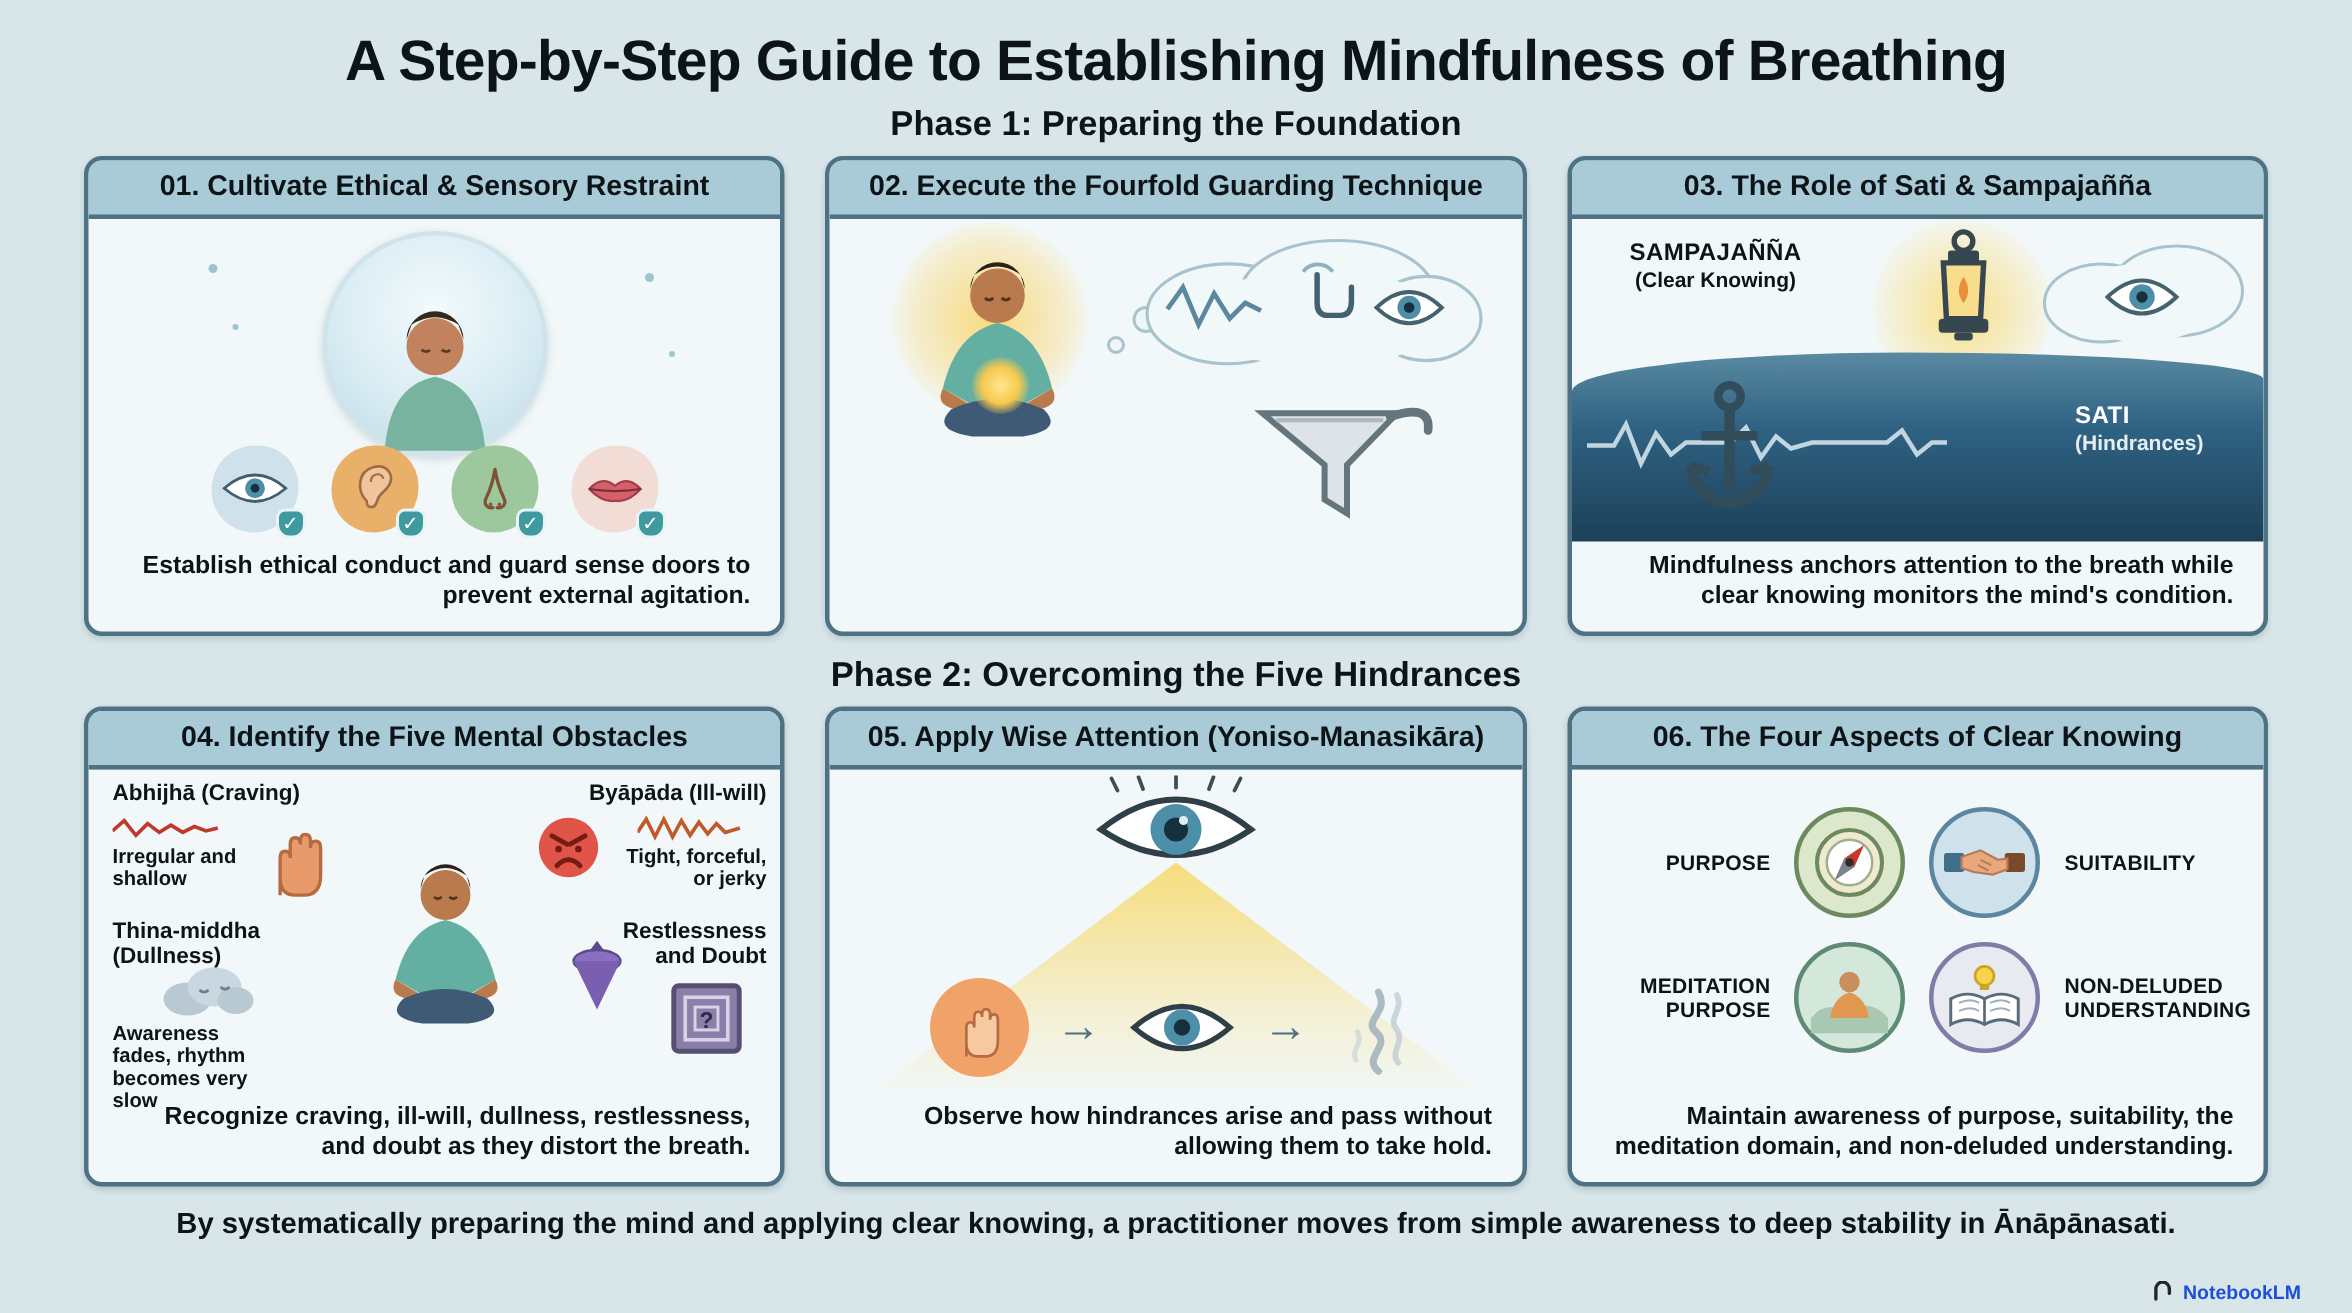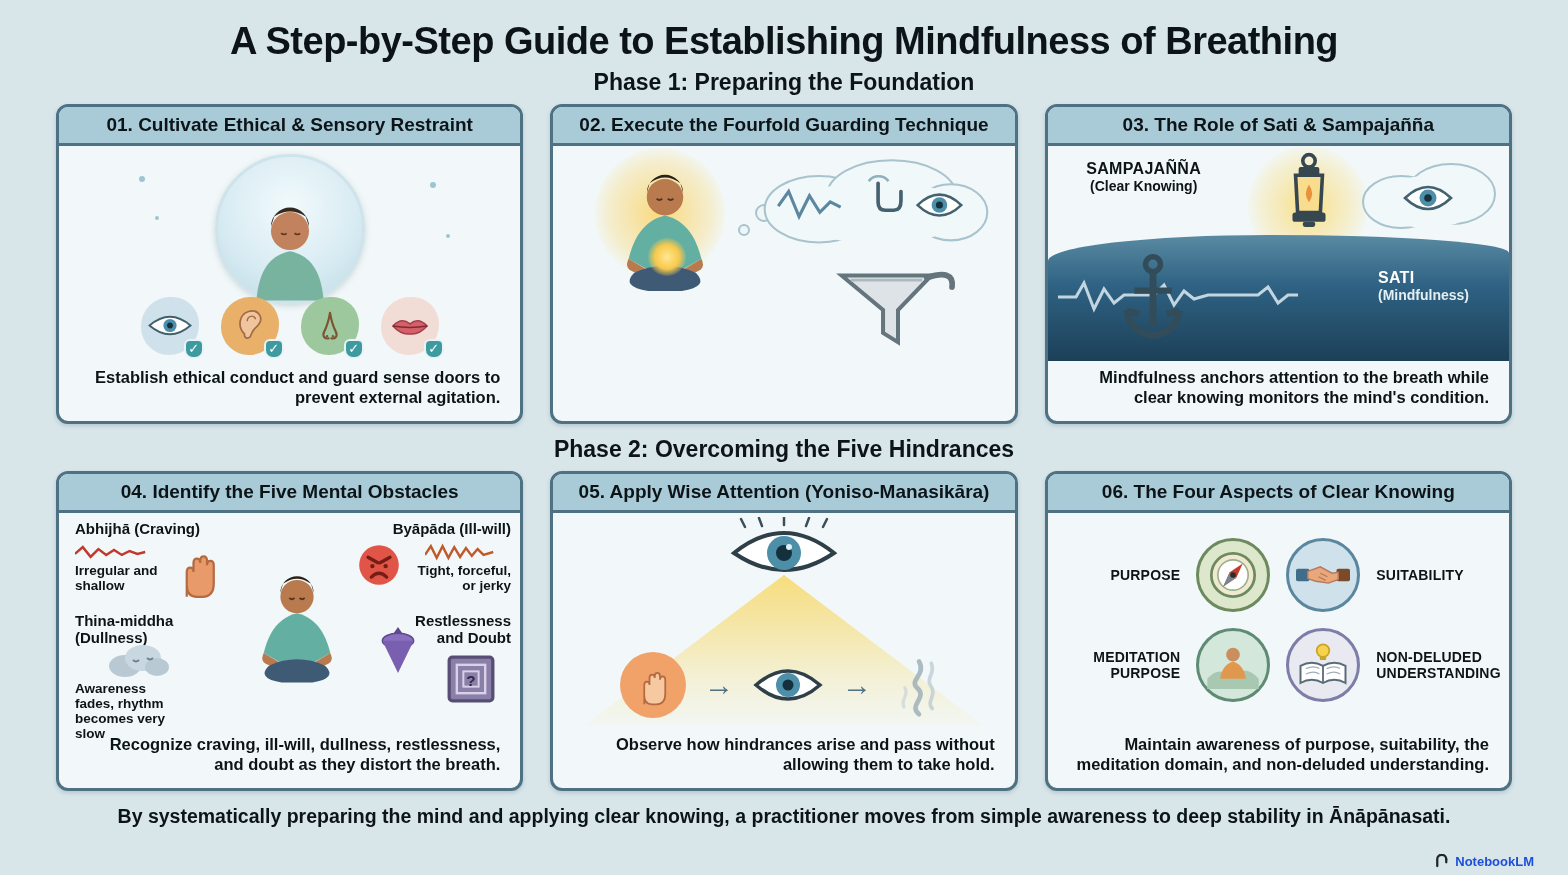--- a/index.html
+++ b/index.html
@@ -285,21 +285,21 @@
           </svg>
           <svg class="c3-anchor" viewBox="0 0 60 80">
             <circle cx="30" cy="9" r="6" fill="none" stroke="#324c59" stroke-width="4.5"></circle>
             <path d="M30 15 V60" stroke="#324c59" stroke-width="5.5"></path>
             <path d="M15 30 H45" stroke="#324c59" stroke-width="5"></path>
             <path d="M9 46 Q12 64 30 66 Q48 64 51 46" stroke="#324c59" stroke-width="5.5" fill="none"></path>
             <path d="M9 46 L19 49 M51 46 L41 49" stroke="#324c59" stroke-width="5"></path>
           </svg>
           <div class="c3-sati-label">
             <span class="c3-big">SATI</span>
-            <span class="c3-sub">(Mindfulness)</span>
+            <span class="c3-sub">(Hindrances)</span>
           </div>
         </div>
       </div>
       <div class="card-caption">Mindfulness anchors attention to the breath while clear knowing monitors the mind's condition.</div>
     </div>
   </div>
 
   <div class="phase-label p2">Phase 2: Overcoming the Five Hindrances</div>
 
   <div class="row row2">

